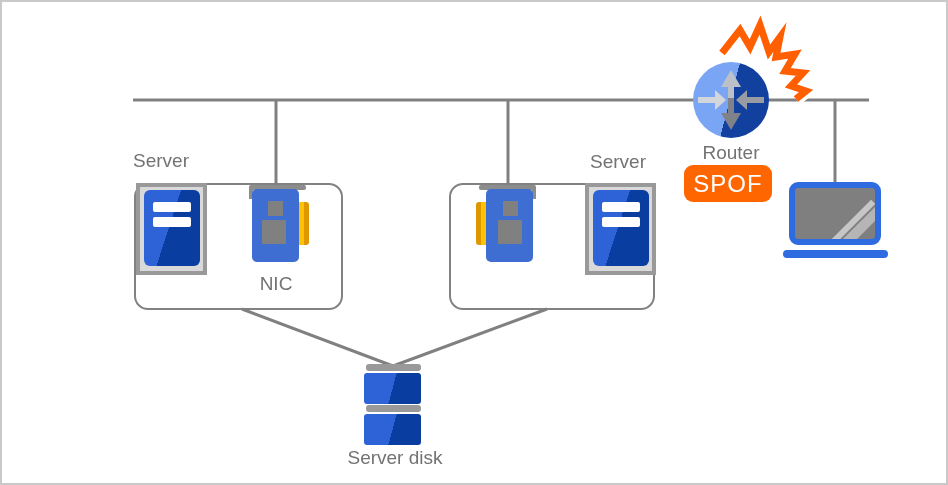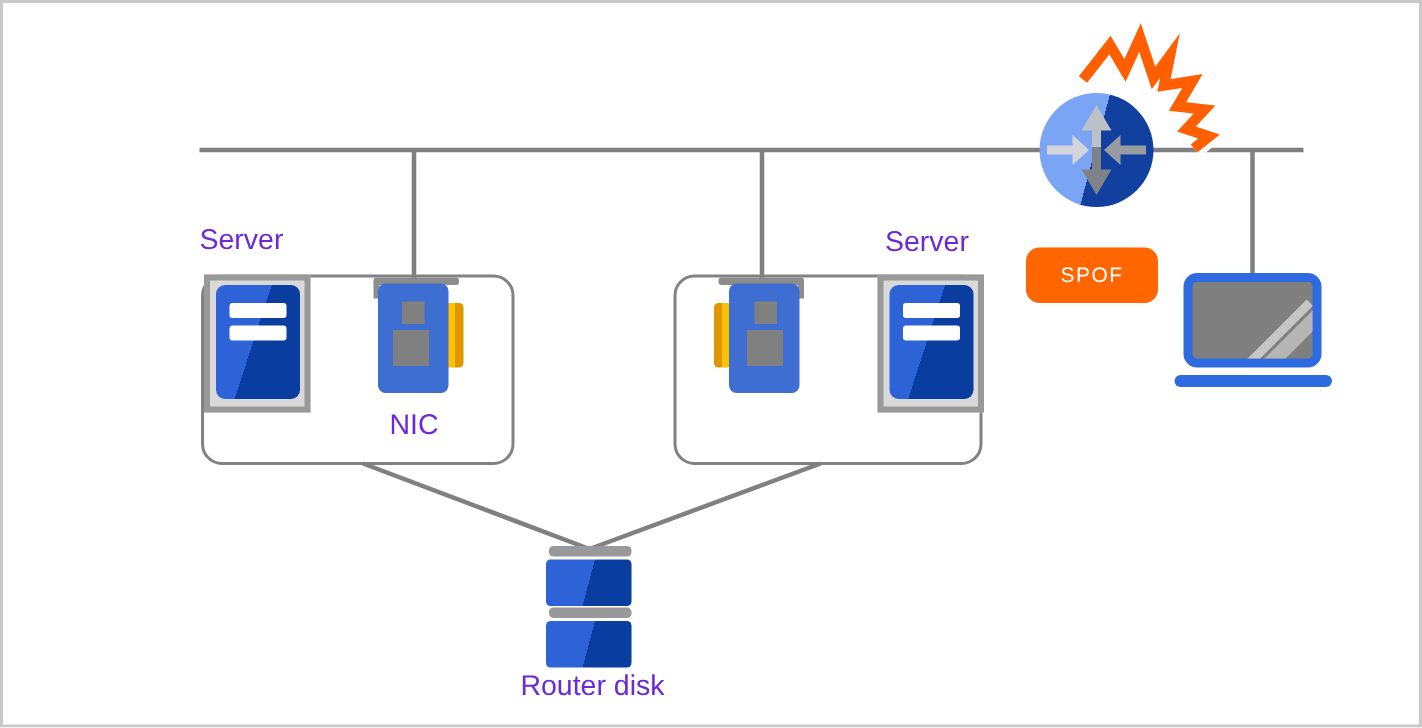--- a/index.html
+++ b/index.html
@@ -56,21 +56,21 @@
     position:absolute;
     width:76px;height:76px;border-radius:50%;
     background:linear-gradient(105deg,#7aa4f4 49%,#11409f 49%);
   }
 
   
   .spof-badge{
     position:absolute;
     background:#ff6600;color:#ffffff;
     border-radius:9px;
-    font-size:14px;letter-spacing:1px;
+    font-size:24px;letter-spacing:1px;
     text-align:center;
   }
 
   
   .laptop-frame{
     position:absolute;
     box-sizing:border-box;
     background:#7f7f7f;
     border:6px solid #2e6be0;
     border-radius:9px;
@@ -83,21 +83,21 @@
   .disk-bar{position:absolute;background:#999999;border-radius:3px;}
   .disk-platter{
     position:absolute;
     border-radius:3px;
     background:linear-gradient(105deg,#2e63d8 50%,#0a3da0 50%);
   }
 
   
   .lbl{
     position:absolute;
-    color:#6d28d9;
+    color:#737373;
     font-size:19px;
     white-space:nowrap;
   }
   .lbl.center{text-align:center;}
 </style>
 </head>
 <body>
 
 <div class="canvas">
 
@@ -180,16 +180,17 @@
   <div>
     <div class="disk-bar" style="left:364px;top:362px;width:55px;height:7px;"></div>
     <div class="disk-platter" style="left:362px;top:371px;width:57px;height:31px;"></div>
     <div class="disk-bar" style="left:364px;top:403px;width:55px;height:7px;"></div>
     <div class="disk-platter" style="left:362px;top:412px;width:57px;height:31px;"></div>
   </div>
 
   <div class="lbl" style="left:131px;top:148px;">Server</div>
   <div class="lbl" style="left:588px;top:149px;">Server</div>
   <div class="lbl center" style="left:243px;top:271px;width:62px;">NIC</div>
+  <div class="lbl center" style="left:686px;top:140px;width:86px;">Router</div>
   <div class="spof-badge" style="left:682px;top:163px;width:88px;height:37px;line-height:37px;">SPOF</div>
-  <div class="lbl center" style="left:333px;top:445px;width:120px;">Router disk</div>
+  <div class="lbl center" style="left:333px;top:445px;width:120px;">Server disk</div>
 
 </div>
 
 </body></html>

